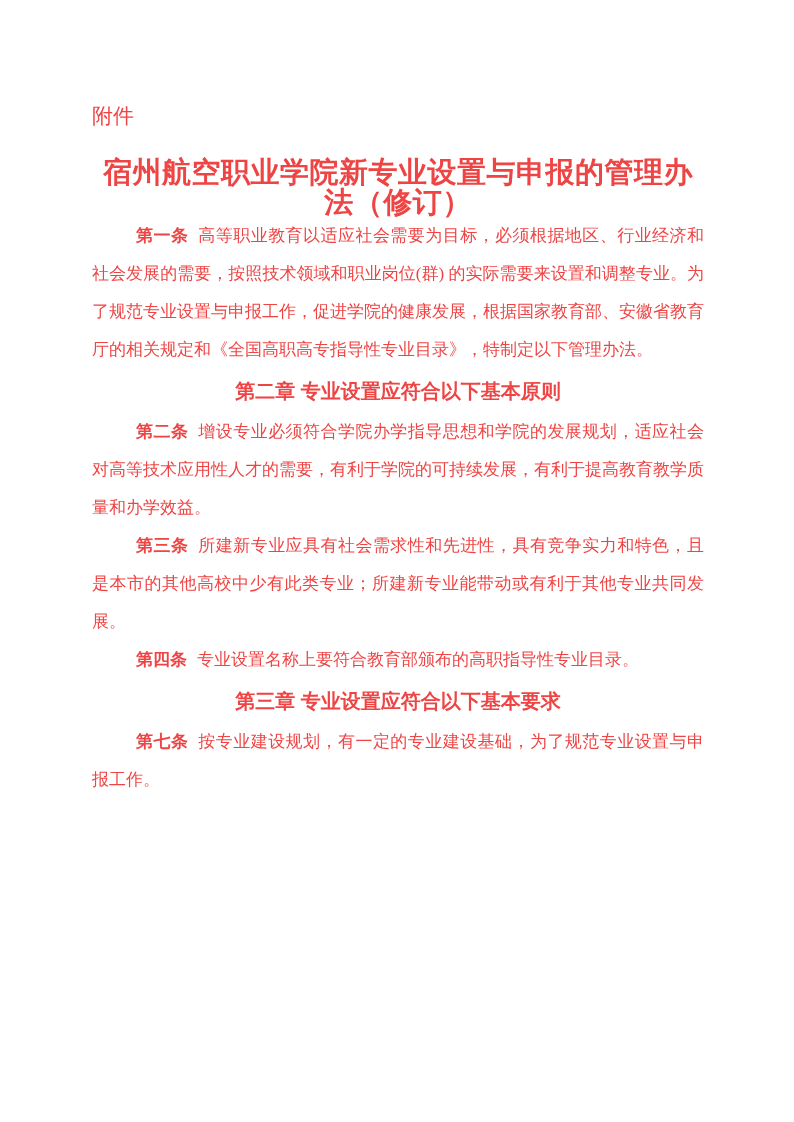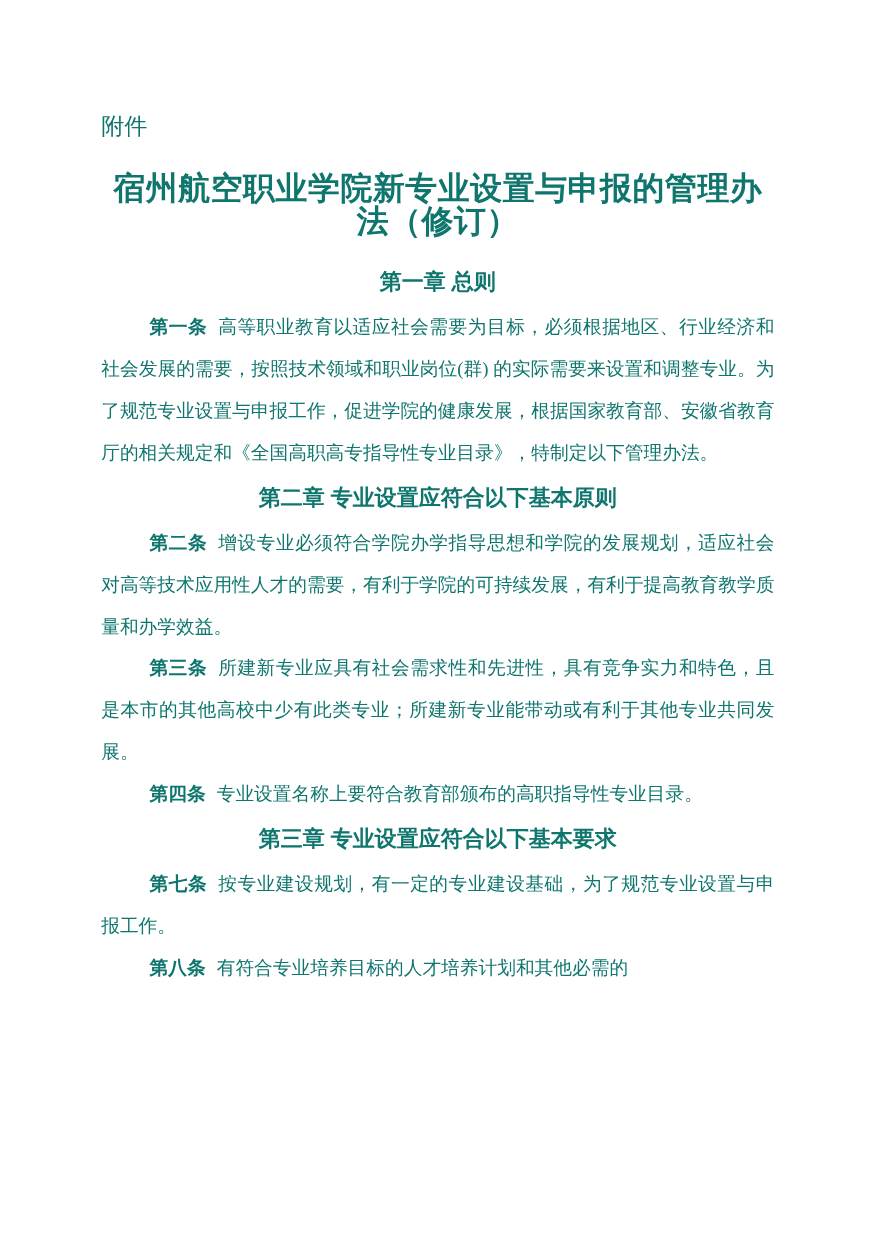--- a/index.html
+++ b/index.html
@@ -6,21 +6,21 @@
     margin: 0;
     padding: 0;
     background: #ffffff;
   }
   .page {
     position: relative;
     width: 794px;
     height: 1122px;
     margin: 0 auto;
     background: #ffffff;
-    color: #0f766e;
+    color: #ef4444;
     box-sizing: border-box;
     padding: 103px 90px 0 92px;
     font-family: "Liberation Serif", serif;
     overflow: hidden;
   }
   .attachment {
     font-family: "Liberation Sans", sans-serif;
     font-size: 21px;
     font-weight: 500;
     line-height: 26px;
@@ -59,21 +59,20 @@
 </style>
 </head>
 <body>
 
 <div class="page">
 
   <div class="attachment">附件</div>
 
   <h1 class="doc-title">宿州航空职业学院新专业设置与申报的管理办法（修订）</h1>
 
-  <h2 class="chapter-heading first">第一章 总则</h2>
 
   <p class="article">
     <span class="article-label">第一条</span><span>高等职业教育以适应社会需要为目标，必须根据地区、行业经济和社会发展的需要，按照技术领域和职业岗位(群) 的实际需要来设置和调整专业。为了规范专业设置与申报工作，促进学院的健康发展，根据国家教育部、安徽省教育厅的相关规定和《全国高职高专指导性专业目录》，特制定以下管理办法。</span>
   </p>
 
   <h2 class="chapter-heading">第二章 专业设置应符合以下基本原则</h2>
 
   <p class="article">
     <span class="article-label">第二条</span><span>增设专业必须符合学院办学指导思想和学院的发展规划，适应社会对高等技术应用性人才的需要，有利于学院的可持续发展，有利于提高教育教学质量和办学效益。</span>
   </p>
@@ -87,17 +86,14 @@
   </p>
 
 
 
   <h2 class="chapter-heading">第三章 专业设置应符合以下基本要求</h2>
 
   <p class="article">
     <span class="article-label">第七条</span><span>按专业建设规划，有一定的专业建设基础，为了规范专业设置与申报工作。</span>
   </p>
 
-  <p class="article">
-    <span class="article-label">第八条</span><span>有符合专业培养目标的人才培养计划和其他必需的</span>
-  </p>
 
 </div>
 
 </body></html>

